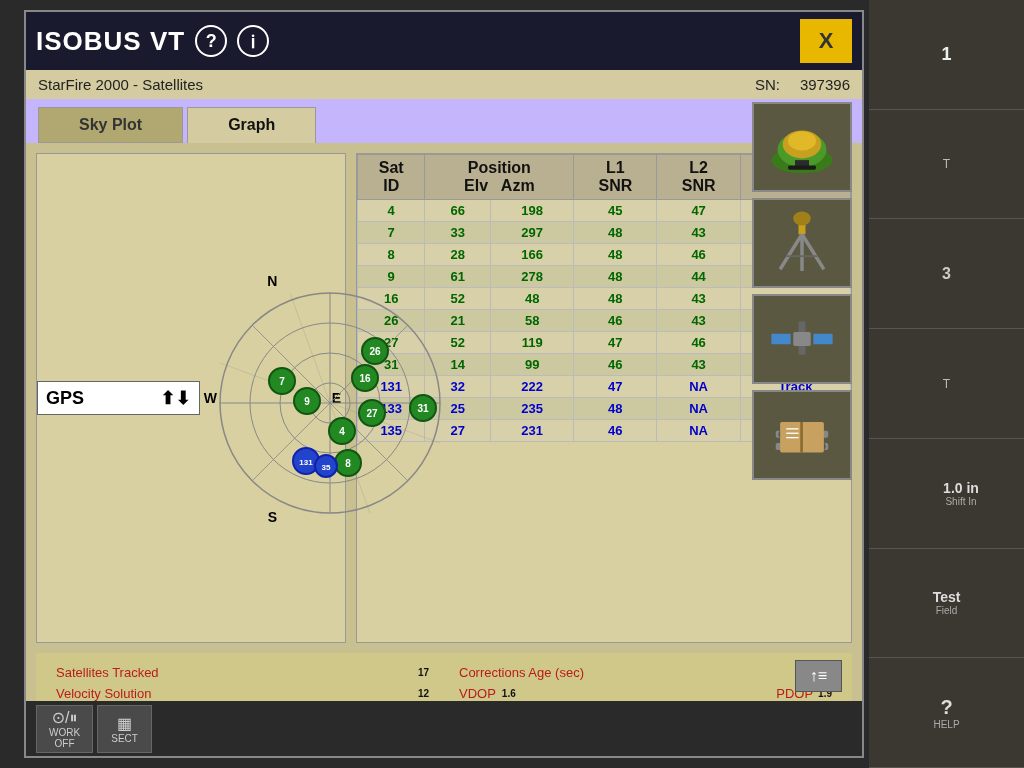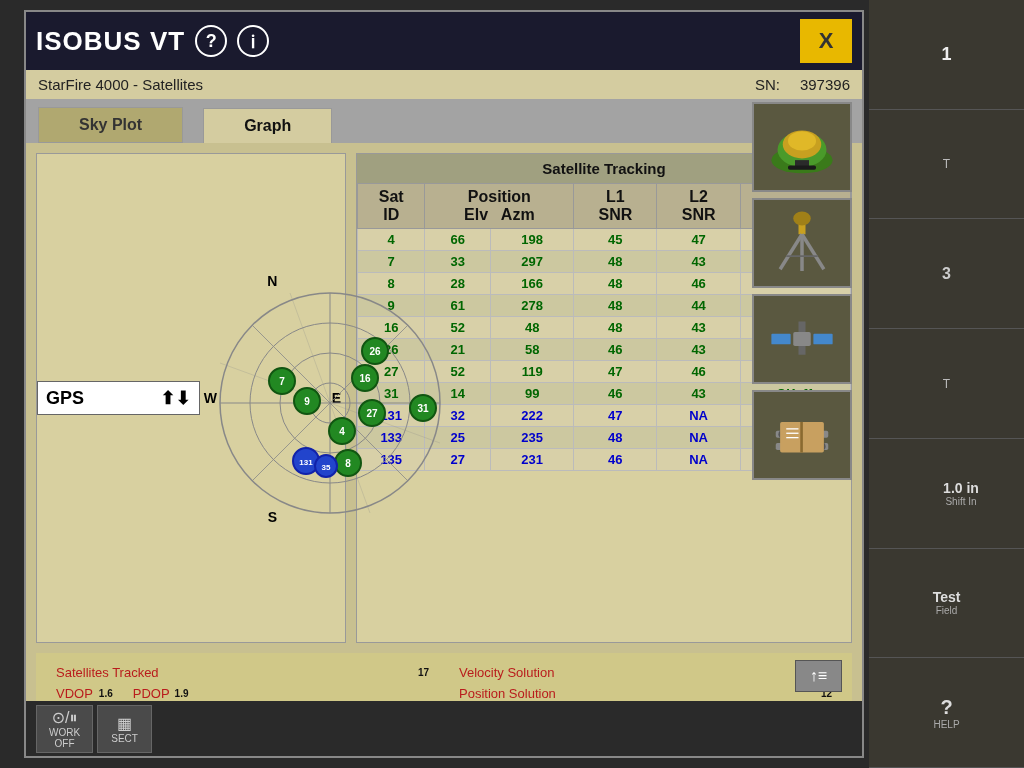--- a/index.html
+++ b/index.html
@@ -78,23 +78,22 @@
       font-size: 15px;
       color: #222;
     }
     .sub-header-title { flex: 1; }
     .sub-header-sn { display: flex; gap: 20px; }
 
     
     .tab-bar {
       display: flex;
       padding: 8px 12px 0;
-      gap: 20px;
-      background: #a3a3a3;
-      align-items: flex-end;
+      gap: 4px;
+      background: #c4b5fd;
     }
     .tab {
       padding: 8px 40px;
       font-size: 16px;
       font-weight: bold;
       cursor: pointer;
       border: 1px solid #999;
       background: #b0a870;
       color: #333;
     }
@@ -290,21 +289,21 @@
   <div class="title-bar">
     <div class="title-left">
       <span class="title-text">ISOBUS VT</span>
       <div class="icon-circle">?</div>
       <div class="icon-circle">ℹ</div>
     </div>
     <div class="close-btn">X</div>
   </div>
 
   <div class="sub-header">
-    <span class="sub-header-title">StarFire 4000 - Satellites</span>
+    <span class="sub-header-title">StarFire 2000 - Satellites</span>
     <div class="sub-header-sn">
       <span>SN:</span>
       <span>397396</span>
     </div>
   </div>
 
   <div style="position:absolute;right:10px;top:90px;display:flex;flex-direction:column;gap:6px;z-index:10;">
 
     <div class="sidebar-btn">
       <svg viewBox="0 0 80 70">
@@ -423,21 +422,20 @@
           <text x="96" y="182" text-anchor="middle" fill="white" font-size="8" font-weight="bold">131</text>
 
           <circle cx="116" cy="183" r="11" fill="#2244cc" stroke="#1122aa" stroke-width="2"></circle>
           <text x="116" y="187" text-anchor="middle" fill="white" font-size="8" font-weight="bold">35</text>
 
         </svg>
       </div>
     </div>
 
     <div class="sat-table-area">
-      <div class="sat-table-title">Satellite Tracking</div>
       <table class="sat-table">
         <thead>
           <tr>
             <th>Sat<br>ID</th>
             <th colspan="2">Position<br>Elv &nbsp; Azm</th>
             <th>L1<br>SNR</th>
             <th>L2<br>SNR</th>
             <th>Status</th>
           </tr>
         </thead>
@@ -534,24 +532,28 @@
       </table>
     </div>
   </div>
 
   <div style="background:#d0c888;padding:12px 20px;margin:0 10px;display:grid;grid-template-columns:1fr 1fr;gap:6px 30px;font-size:13px;">
     <div class="stat-row">
       <span class="stat-label">Satellites Tracked</span>
       <span class="stat-value">17</span>
     </div>
     <div class="stat-row">
+      <span class="stat-label">Corrections Age (sec)</span>
+      <span class="stat-value">7</span>
+    </div>
+    <div class="stat-row">
       <span class="stat-label">Velocity Solution</span>
       <span class="stat-value">12</span>
     </div>
-    <div style="display:flex;gap:20px;align-items:center;">
+    <div style="display:flex;gap:20px;align-items:center;justify-content:space-between;">
       <div class="stat-row" style="gap:6px;">
         <span class="stat-label">VDOP</span>
         <span class="stat-value">1.6</span>
       </div>
       <div class="stat-row" style="gap:5px;">
         <span class="stat-label">PDOP</span>
         <span class="stat-value">1.9</span>
       </div>
     </div>
     <div class="stat-row">

